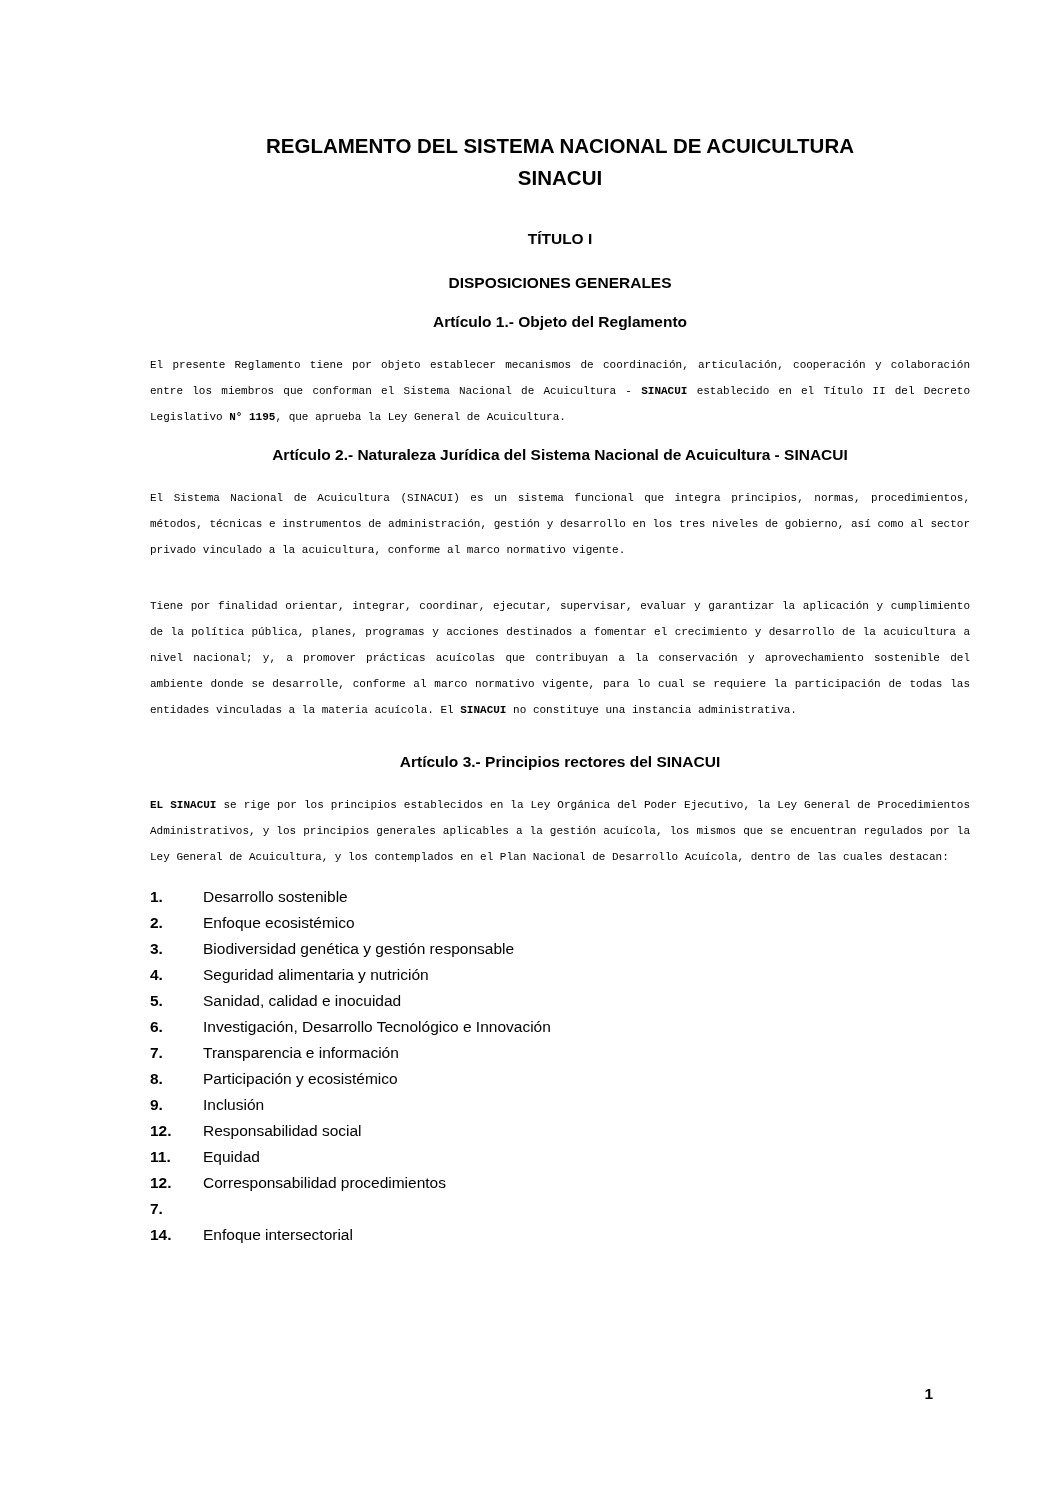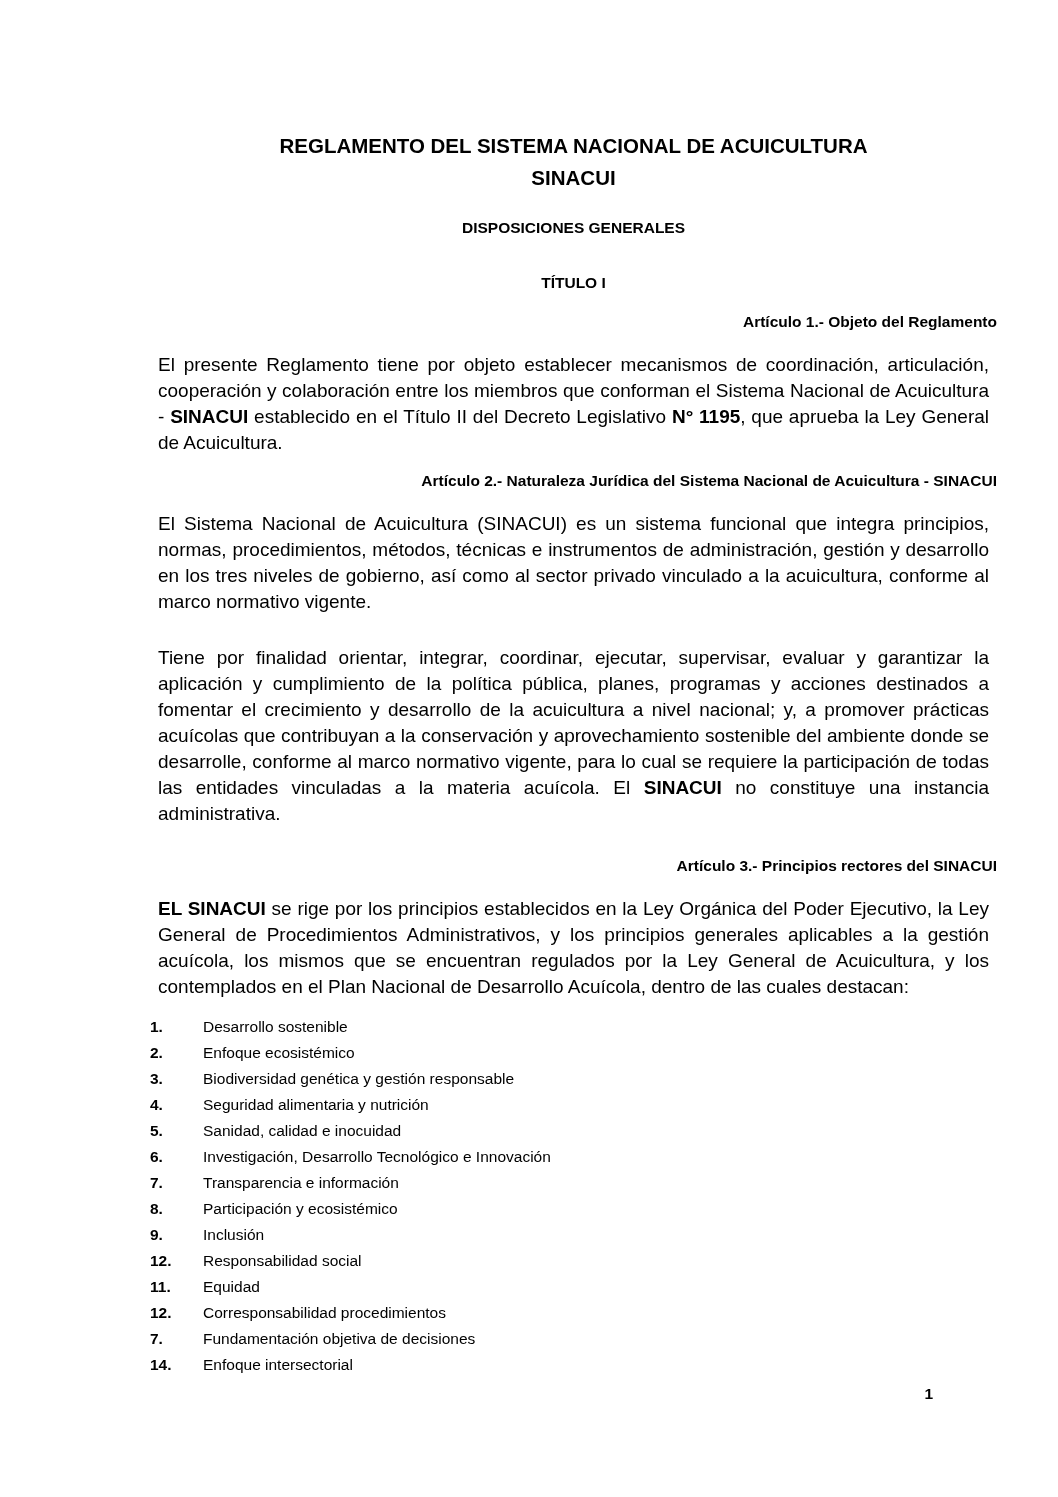--- a/index.html
+++ b/index.html
@@ -5,47 +5,48 @@
 <style>
   * { box-sizing: border-box; }
   html, body { margin: 0; padding: 0; background: #ffffff; }
   .page {
     position: relative;
     width: 1058px;
     height: 1497px;
     background: #ffffff;
     color: #000000;
     font-family: "Liberation Sans", sans-serif;
-    padding: 130px 61px 0 150px;
+    padding: 130px 88px 0 150px;
     overflow: hidden;
   }
   .doc-title {
     margin: 0;
     font-size: 20.5px;
     font-weight: bold;
     line-height: 32px;
     text-align: center;
   }
   .center-head {
     font-weight: bold;
     font-size: 15.5px;
     line-height: 21px;
     text-align: center;
   }
   .art-head {
     font-weight: bold;
     font-size: 15.5px;
     line-height: 21px;
-    text-align: right;
+    text-align: center;
   }
   .para {
-    font-size: 19px;
+    font-size: 11px;
     line-height: 26px;
     text-align: justify;
-    margin: 8px;
+    margin: 0;
+    font-family: Liberation Mono, monospace;
   }
   .para strong, .art-head, .center-head, .doc-title { letter-spacing: 0; }
   .g14 { margin-top: 14px; }
   .g18 { margin-top: 18px; }
   .g20 { margin-top: 20px; }
   .g23 { margin-top: 23px; }
   .g28 { margin-top: 28px; }
   .g30 { margin-top: 30px; }
   .g34 { margin-top: 34px; }
   .numlist { margin-top: 14px; }
@@ -70,23 +71,23 @@
 </head>
 <body>
 
 <div class="page">
 
   <h1 class="doc-title">
     <span>REGLAMENTO DEL SISTEMA NACIONAL DE ACUICULTURA</span><br>
     <span>SINACUI</span>
   </h1>
 
+  <div class="center-head g34">TÍTULO I</div>
+
   <div class="center-head g23">DISPOSICIONES GENERALES</div>
-
-  <div class="center-head g34">TÍTULO I</div>
 
   <div class="art-head g18">Artículo 1.- Objeto del Reglamento</div>
 
   <p class="para g20"><span>El presente Reglamento tiene por objeto establecer mecanismos de coordinación, articulación, cooperación y colaboración entre los miembros que conforman el Sistema Nacional de Acuicultura - </span><strong>SINACUI</strong><span> establecido en el Título II del Decreto Legislativo </span><strong>N° 1195</strong><span>, que aprueba la Ley General de Acuicultura.</span></p>
 
   <div class="art-head g14">Artículo 2.- Naturaleza Jurídica del Sistema Nacional de Acuicultura - SINACUI</div>
 
   <p class="para g20">El Sistema Nacional de Acuicultura (SINACUI) es un sistema funcional que integra principios, normas, procedimientos, métodos, técnicas e instrumentos de administración, gestión y desarrollo en los tres niveles de gobierno, así como al sector privado vinculado a la acuicultura, conforme al marco normativo vigente.</p>
 
   <p class="para g30"><span>Tiene por finalidad orientar, integrar, coordinar, ejecutar, supervisar, evaluar y garantizar la aplicación y cumplimiento de la política pública, planes, programas y acciones destinados a fomentar el crecimiento y desarrollo de la acuicultura a nivel nacional; y, a promover prácticas acuícolas  que contribuyan a la conservación y aprovechamiento sostenible del ambiente donde se desarrolle, conforme al marco normativo vigente, para lo cual se requiere la participación de todas las entidades vinculadas a la materia acuícola. El </span><strong>SINACUI</strong><span> no constituye una instancia administrativa.</span></p>
@@ -139,21 +140,20 @@
     <div class="li">
         <span class="num">11.</span>
         <span>Equidad</span>
       </div>
     <div class="li">
         <span class="num">12.</span>
         <span>Corresponsabilidad procedimientos</span>
       </div>
     <div class="li">
         <span class="num">7.</span>
-        <span>Fundamentación objetiva de decisiones</span>
       </div>
     <div class="li">
         <span class="num">14.</span>
         <span>Enfoque intersectorial</span>
       </div>
   </div>
 
   <div class="page-number">1</div>
 
 </div>

